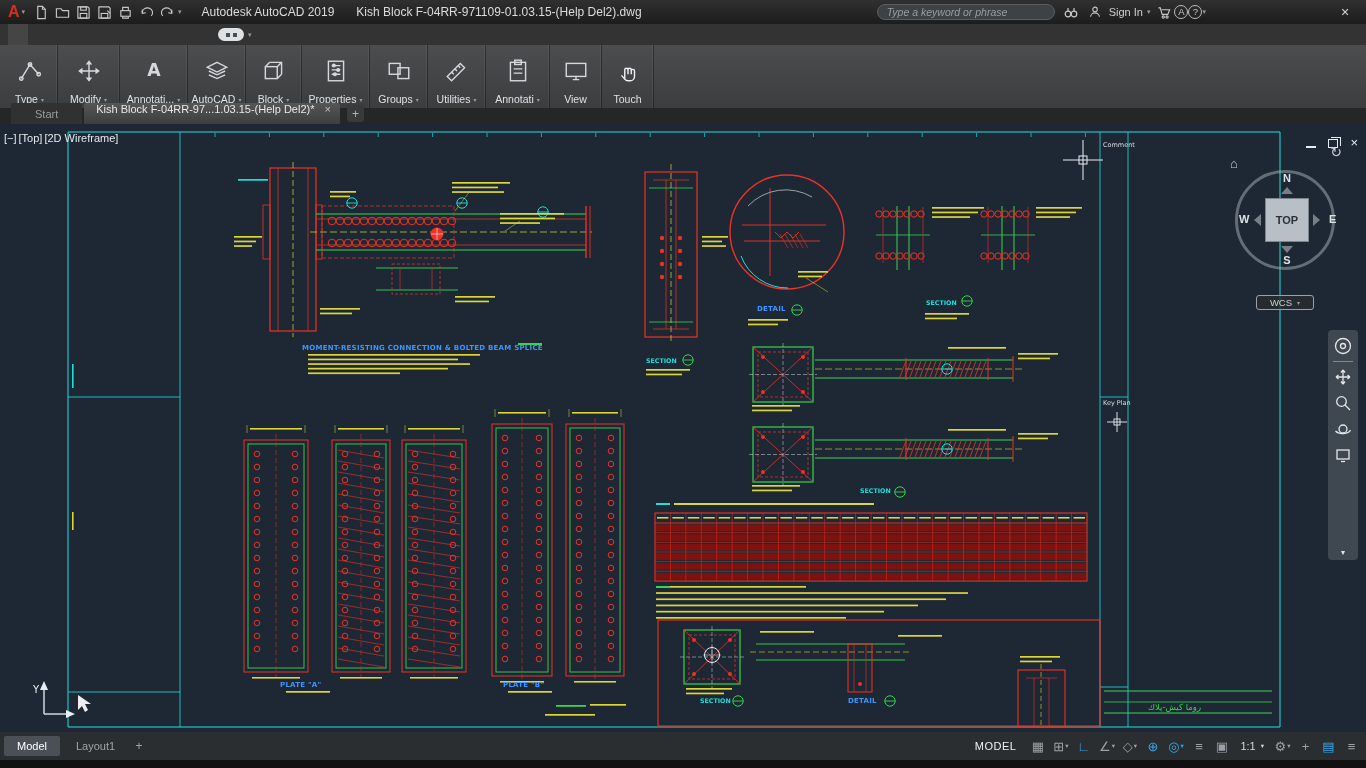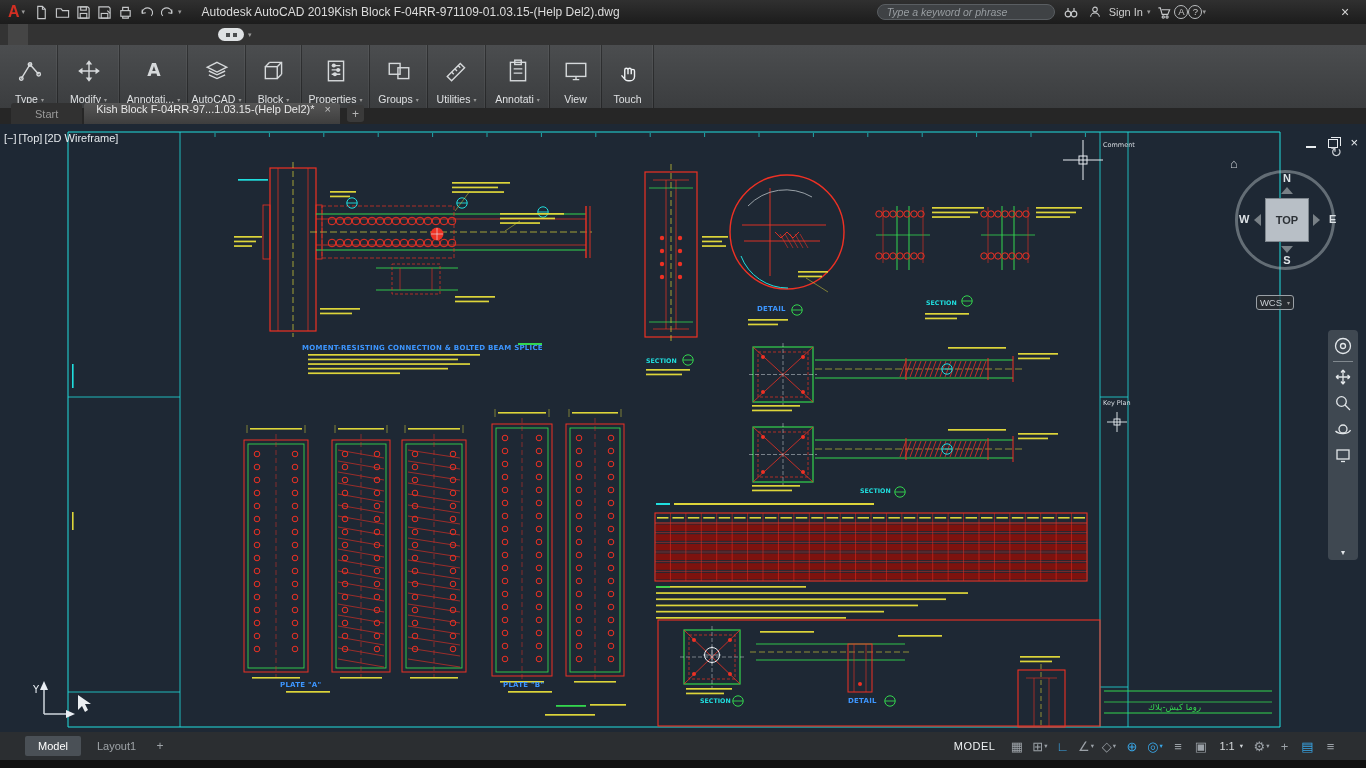--- a/index.html
+++ b/index.html
@@ -8,21 +8,21 @@
 
 
 .titlebar{height:24px;display:flex;align-items:center;background:linear-gradient(#303030,#1c1c1c);padding:0 4px;color:#c9c9c9;flex:0 0 auto}
 .logo{display:flex;align-items:center;gap:2px;padding:0 6px 0 4px;height:100%}
 .logo-a{font-weight:bold;font-size:16px;color:#d32f23;line-height:1}
 .caret{font-size:7px;color:#9a9a9a}
 .qat{display:flex;align-items:center;gap:1px}
 .qat-btn{width:20px;height:20px;display:flex;align-items:center;justify-content:center;border-radius:2px}
 .qat-btn svg{stroke:#c6c8ca;fill:none;stroke-width:1.2}
 .win-title{margin-left:20px;font-size:12px;color:#dcdcdc;white-space:nowrap}
-.win-title .app-t{}
+.win-title .app-t{margin-right:22px}
 .search{margin-left:auto;display:flex;align-items:center;gap:6px}
 .search input{background:#3f4245;border:1px solid#5a5e62;border-radius:9px;height:16px;width:178px;color:#ddd;font-size:10.5px;font-style:italic;padding:0 9px;outline:none}
 .search input::placeholder{color:#989da1;font-style:italic}
 .tb-ic{width:20px;height:20px;display:flex;align-items:center;justify-content:center}
 .tb-ic svg{stroke:#c6c8ca;fill:none;stroke-width:1.2}
 .signin{display:flex;align-items:center;gap:4px;font-size:11px;color:#cfcfcf;margin:0 4px}
 .circle-glyph{width:14px;height:14px;border:1px solid#b9bcbe;border-radius:50%;font-size:9.5px;line-height:12px;text-align:center;color:#c9c9c9}
 .close-app{margin-left:128px;margin-right:6px;font-size:14px;color:#d6d6d6;width:22px;text-align:center}
 
 
@@ -74,32 +74,32 @@
 .vc-n{left:0;right:0;top:32px;text-align:center}
 .vc-s{left:0;right:0;top:114px;text-align:center}
 .vc-w{left:11px;top:73px}
 .vc-e{left:101px;top:73px}
 .vc-top{position:absolute;left:37px;top:58px;width:44px;height:44px;background:#b8bfc6;border:1px solid#7e868d;color:#2c3136;font-size:11px;font-weight:bold;display:flex;align-items:center;justify-content:center}
 .va{position:absolute;width:0;height:0}
 .va-l{left:26px;top:74px;border-top:6px solid transparent;border-bottom:6px solid transparent;border-right:7px solid#788086}
 .va-r{left:85px;top:74px;border-top:6px solid transparent;border-bottom:6px solid transparent;border-left:7px solid#788086}
 .va-u{left:53px;top:47px;border-left:6px solid transparent;border-right:6px solid transparent;border-bottom:7px solid#788086}
 .va-d{left:53px;top:106px;border-left:6px solid transparent;border-right:6px solid transparent;border-top:7px solid#788086}
-.wcs{position:absolute;left:1256px;top:171px;width:38px;height:15px;border:1px solid#9aa0a6;border-radius:3px;background:rgba(40,44,48,.8);color:#c9ced3;font-size:9.5px;display:flex;align-items:center;justify-content:center;gap:5px}
+.wcs{position:absolute;left:1256px;top:171px;width:58px;height:15px;border:1px solid#9aa0a6;border-radius:3px;background:rgba(40,44,48,.8);color:#c9ced3;font-size:9.5px;display:flex;align-items:center;justify-content:center;gap:5px}
 .wcs .caret{font-size:6px}
 
 
 .navbar{position:absolute;left:1328px;top:206px;width:30px;height:230px;background:rgba(125,131,137,.35);border-radius:4px;display:flex;flex-direction:column;align-items:center;padding:5px 0 3px;gap:4px}
 .nav-ic{width:22px;height:22px;display:flex;align-items:center;justify-content:center}
 .nav-ic svg{stroke:#e2e6e9;fill:none;stroke-width:1.3}
 .nav-sep{width:20px;height:1px;background:rgba(230,234,238,.4)}
 .nav-caret{margin-top:auto;font-size:8px;color:#e2e6e9}
 
 
-.statusbar{height:28px;background:#2b2e31;display:flex;align-items:center;font-size:11px;color:#c9ced2;padding:0 25px;gap:3px;flex:0 0 auto}
+.statusbar{height:28px;background:#2b2e31;display:flex;align-items:center;font-size:11px;color:#c9ced2;padding:0 4px;gap:3px;flex:0 0 auto}
 .mtab{padding:4px 13px;border-radius:2px;color:#9fa4a8}
 .mtab.on{background:#4a5056;color:#fff}
 .mtab-plus{width:16px;height:16px;display:flex;align-items:center;justify-content:center;color:#9fa4a8;font-size:12px}
 .sb-spacer{flex:1}
 .modelspace{font-size:11px;letter-spacing:.5px;color:#eef1f3;margin-right:8px}
 .sgroup{display:flex;align-items:center;gap:2px}
 .sic{min-width:21px;height:20px;display:flex;align-items:center;justify-content:center;border-radius:2px;font-size:13px;color:#9ba1a7;padding:0 2px}
 .sic.on{color:#39a7e8}
 .sicaret{font-size:6.5px;margin-left:1px}
 .scale{font-size:11px;color:#d5d9dc;display:flex;gap:4px;align-items:center;margin:0 5px}

